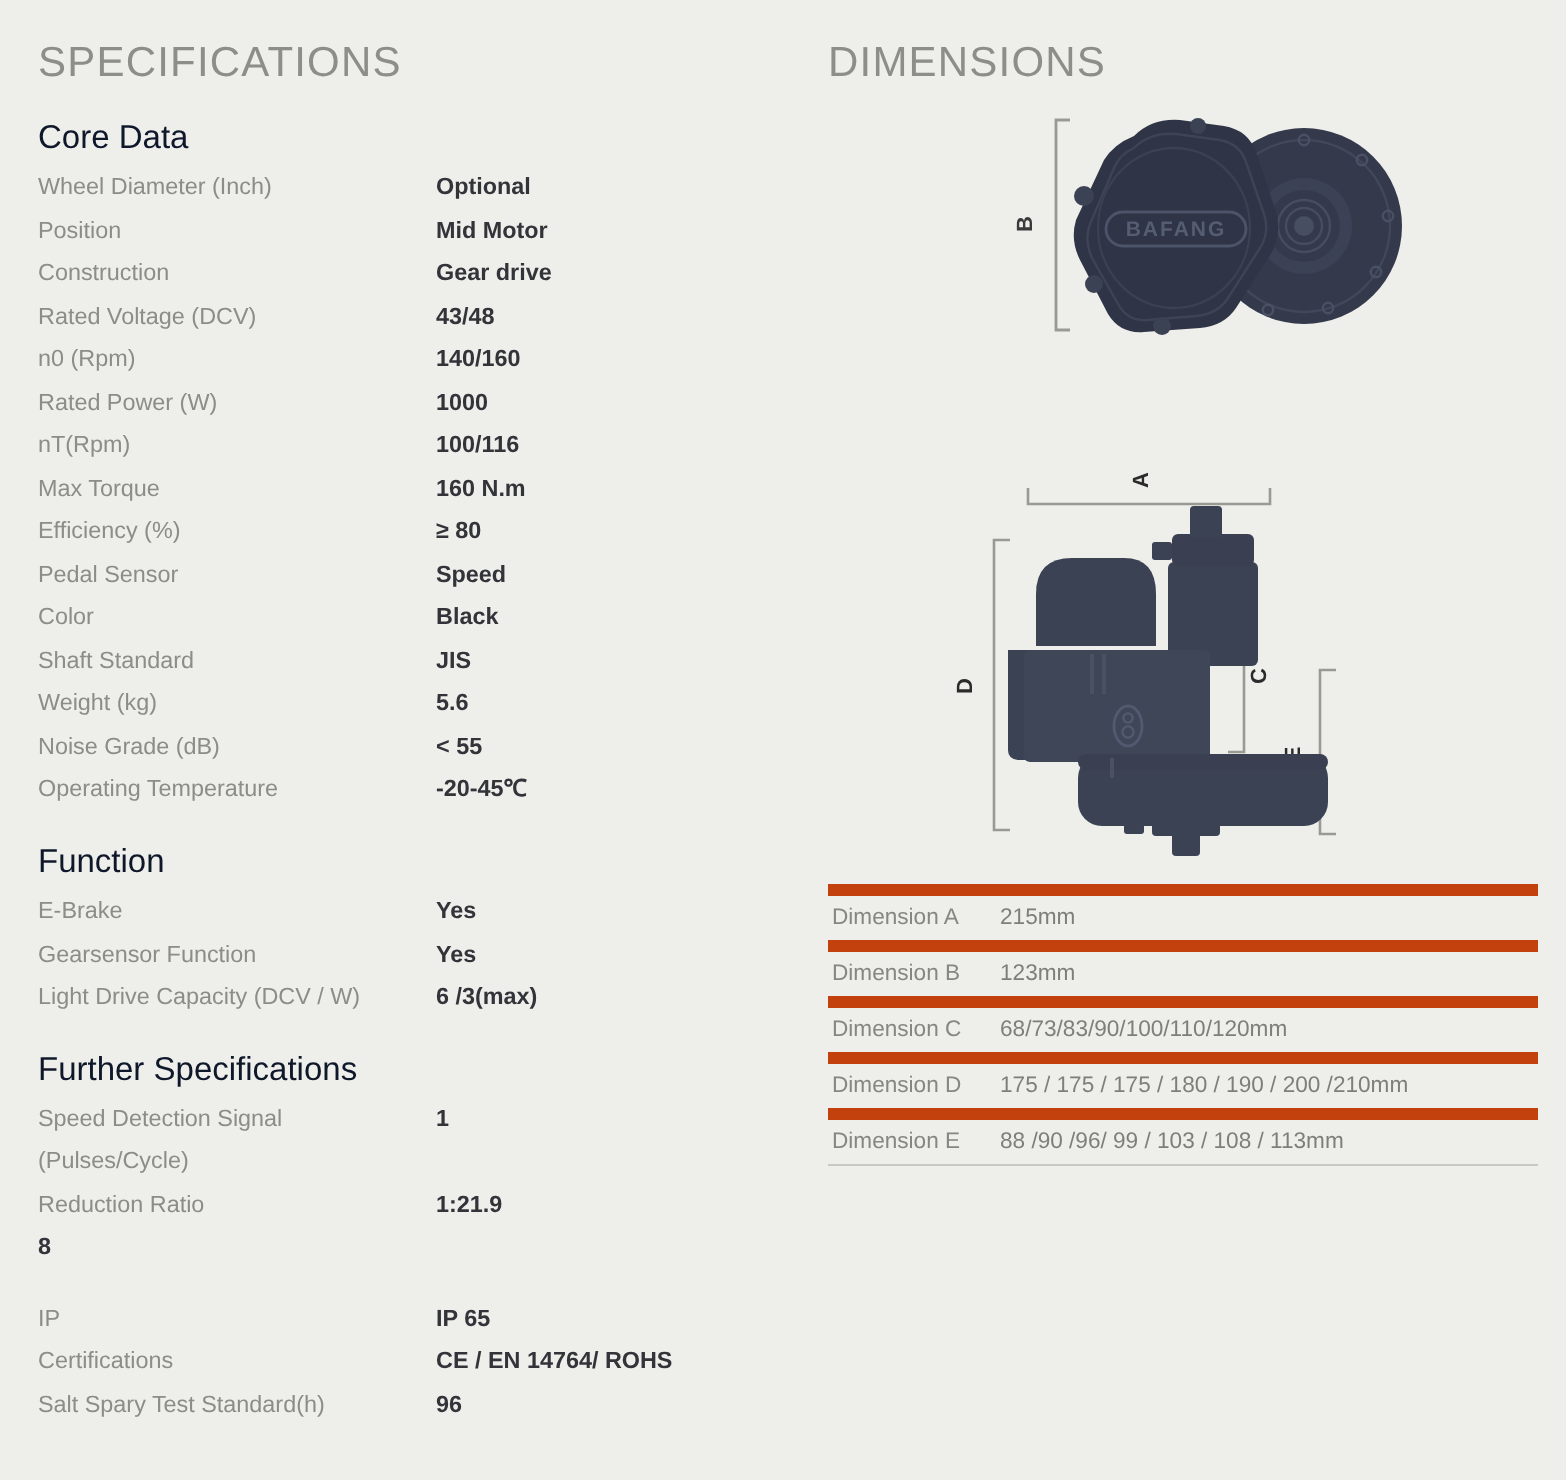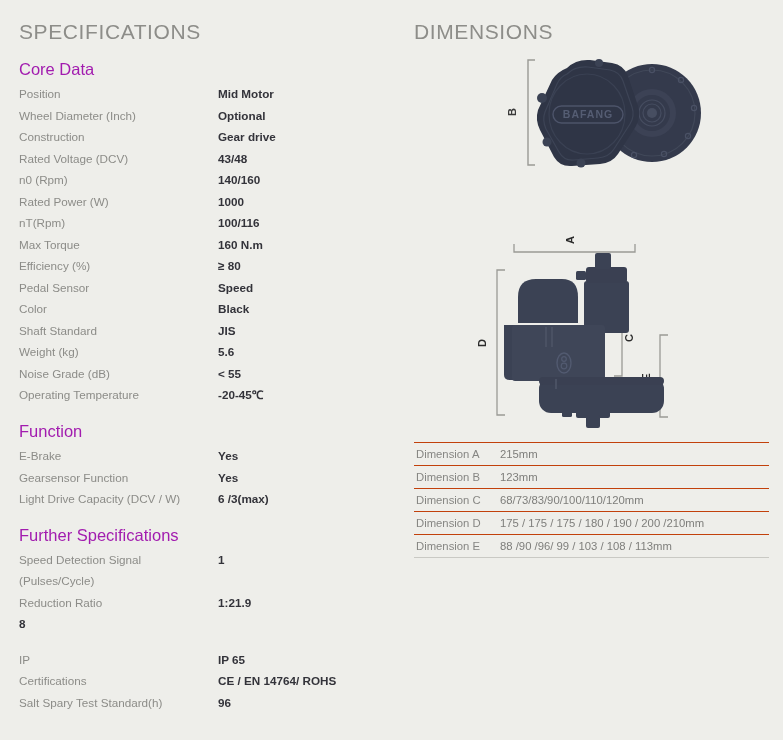--- a/index.html
+++ b/index.html
@@ -59,21 +59,21 @@
     top: 58px;
     width: 370px;
   }
   .section {
     margin: 0 0 14px 0;
   }
   .section:last-child { margin-bottom: 0; }
   .section-heading {
     font-size: 16.5px;
     font-weight: 400;
-    color: #a21caf;
+    color: #0f172a;
     margin: 0 0 3px 0;
     line-height: 1.35;
   }
   .spec-row {
     display: flex;
     align-items: flex-start;
     line-height: 21.5px;
     min-height: 21.5px;
   }
   .spec-label {
@@ -111,21 +111,21 @@
     left: 14px;
     top: 442px;
     width: 355px;
     border-collapse: collapse;
   }
   .dim-table table {
     width: 100%;
     border-collapse: collapse;
   }
   .dim-table tr {
-    border-top: 1px solid #c2410c;
+    border-top: 6px solid #c2410c;
   }
   .dim-table tr:last-child {
     border-bottom: 1px solid #c9c9c4;
   }
   .dim-table td {
     font-size: 11.3px;
     color: #868683;
     padding: 4px 0 4px 2px;
     line-height: 14px;
     white-space: nowrap;
@@ -144,26 +144,26 @@
 <div class="page">
 
   <div class="col-left">
 
     <h1 class="panel-title left-title">SPECIFICATIONS</h1>
 
     <div class="spec-body" id="spec-body">
         <div class="section">
           <div class="section-heading">Core Data</div>
           <div class="spec-row">
+            <div class="spec-label"><span>Wheel Diameter (Inch)</span></div>
+            <div class="spec-value">Optional</div>
+          </div>
+          <div class="spec-row">
             <div class="spec-label"><span>Position</span></div>
             <div class="spec-value">Mid Motor</div>
-          </div>
-          <div class="spec-row">
-            <div class="spec-label"><span>Wheel Diameter (Inch)</span></div>
-            <div class="spec-value">Optional</div>
           </div>
           <div class="spec-row">
             <div class="spec-label"><span>Construction</span></div>
             <div class="spec-value">Gear drive</div>
           </div>
           <div class="spec-row">
             <div class="spec-label"><span>Rated Voltage (DCV)</span></div>
             <div class="spec-value">43/48</div>
           </div>
           <div class="spec-row">

